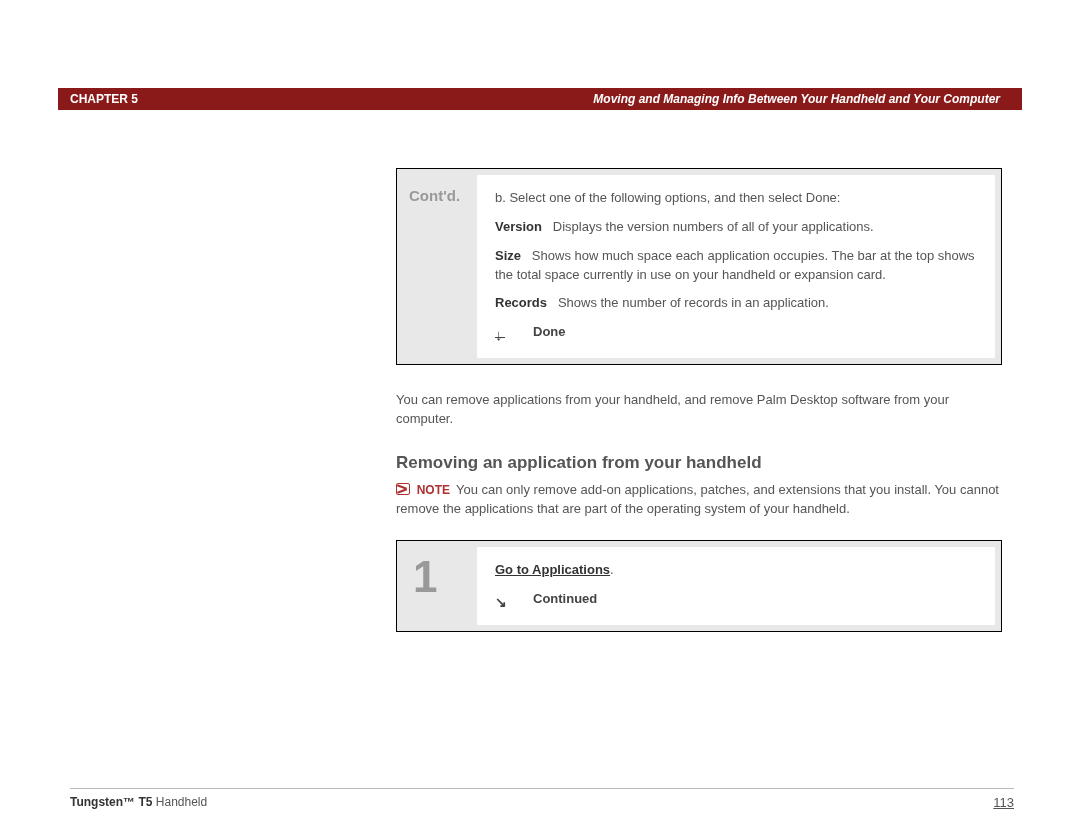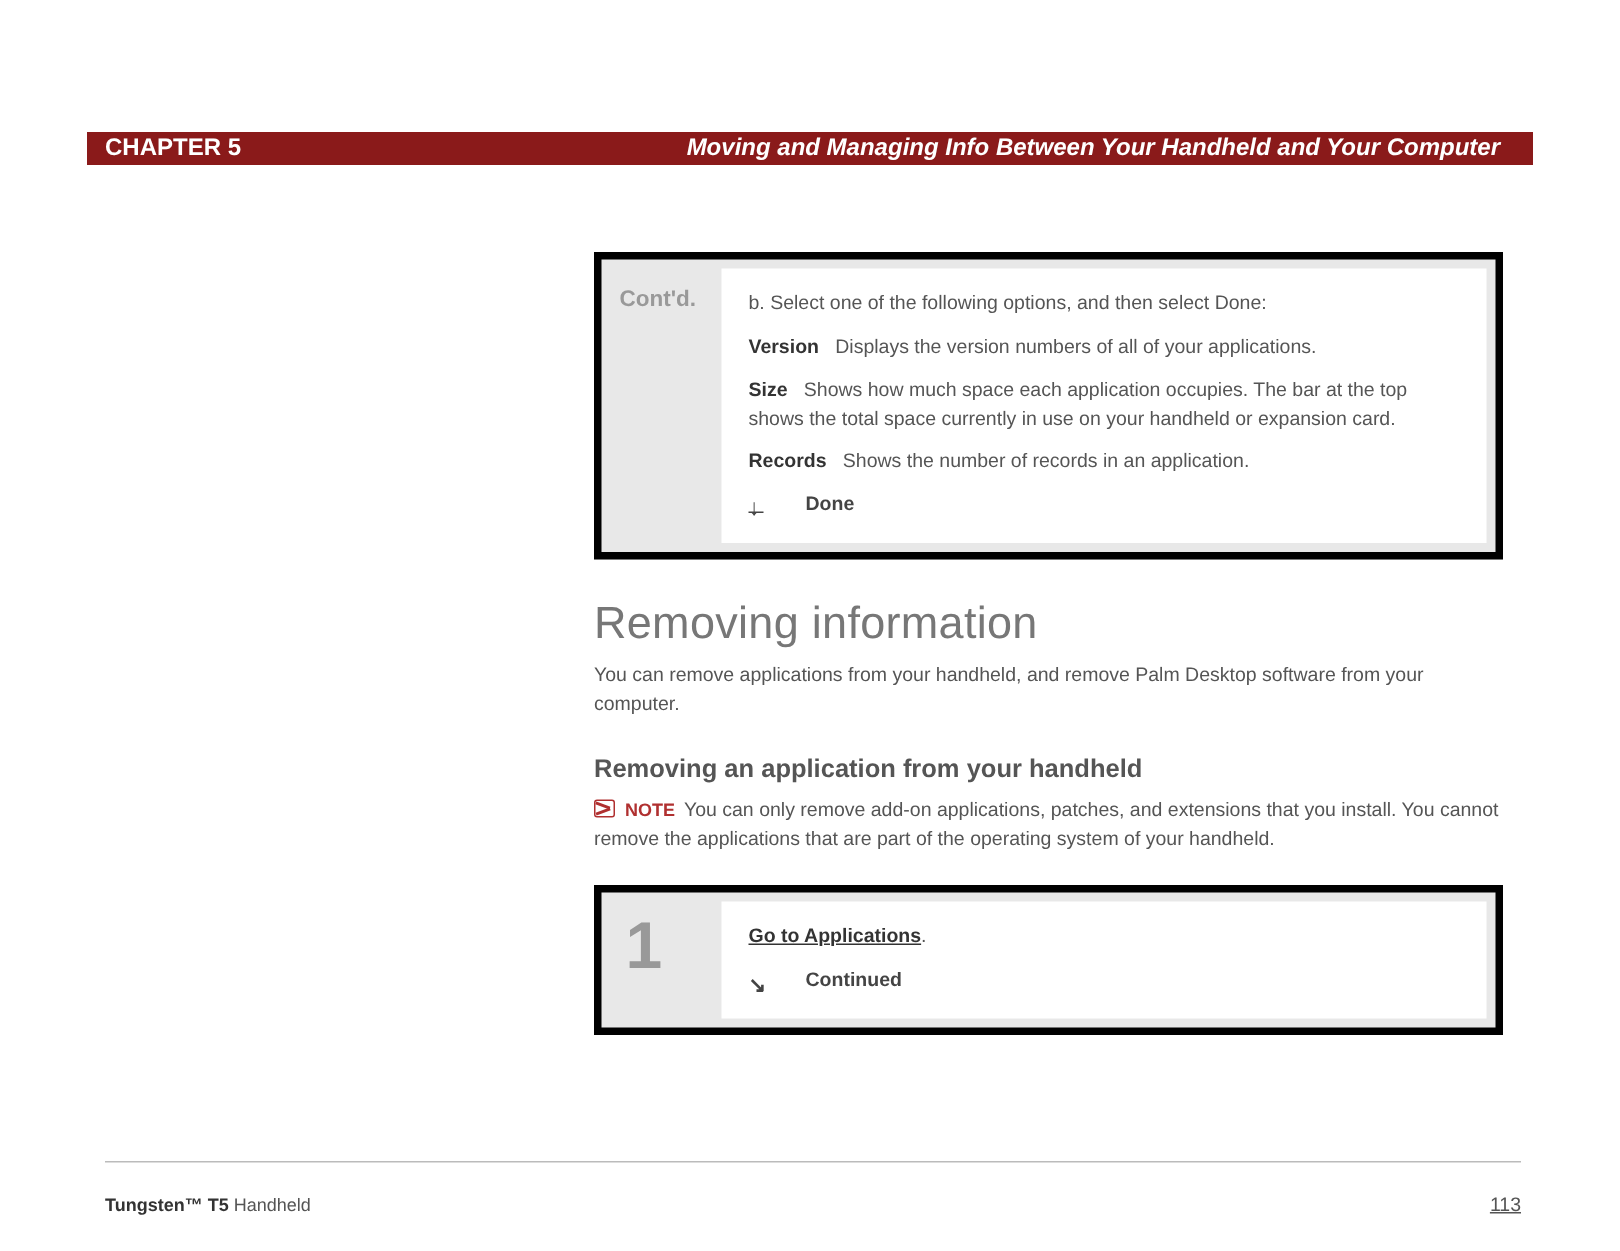--- a/index.html
+++ b/index.html
@@ -14,38 +14,38 @@
   .page {
     padding: 88px 58px 0 58px;
   }
   .header-bar {
     background: #8a1a1a;
     color: #fff;
     height: 22px;
     display: flex;
     align-items: center;
     padding: 0 22px 0 12px;
-    font-size: 16px;
+    font-size: 12px;
   }
   .header-left {
     font-weight: bold;
   }
   .header-right {
     margin-left: auto;
     font-weight: bold;
     font-style: italic;
   }
   .content {
     padding-left: 338px;
     padding-right: 20px;
     padding-top: 58px;
   }
   .step-box {
     background: #e8e8e8;
-    border: 5px solid #000000;
+    border: 1px solid #000000;
     display: flex;
     margin-bottom: 26px;
   }
   .step-label {
     width: 80px;
     padding: 18px 8px 18px 12px;
     text-align: left;
   }
   .step-label.contd {
     color: #999;
@@ -165,25 +165,24 @@
     font-weight: bold;
     text-decoration: underline;
     color: #333;
   }
   .footer {
     position: absolute;
     left: 70px;
     right: 66px;
     bottom: 24px;
     border-top: 1px solid #bbb;
-    padding-top: 20px;
+    padding-top: 6px;
     display: flex;
     font-size: 12px;
     color: #555;
-    align-items: flex-end;
   }
   .footer .prod { font-weight: bold; color: #333; }
   .footer .pageno { margin-left: auto; font-size: 13px; text-decoration: underline; }
 </style>
 </head>
 <body>
 
 <div class="page">
 
   <div class="header-bar">
@@ -206,21 +205,20 @@
         <p>
           <span class="def-term">Records</span>&nbsp;&nbsp;&nbsp;<span>Shows the number of records in an application.</span>
         </p>
         <div class="done-row">
           <span class="arrow-down"></span>
           <span>Done</span>
         </div>
       </div>
     </div>
 
-    <h1 class="section-title">Removing information</h1>
     <p class="body-text">You can remove applications from your handheld, and remove Palm Desktop software from your computer.</p>
 
     <h2 class="sub-title">Removing an application from your handheld</h2>
 
     <p class="note-line">
       <span class="note-icon"></span>
       <span class="note-label">NOTE</span><span>You can only remove add-on applications, patches, and extensions that you install. You cannot remove the applications that are part of the operating system of your handheld.</span>
     </p>
 
     <div class="step-box">

